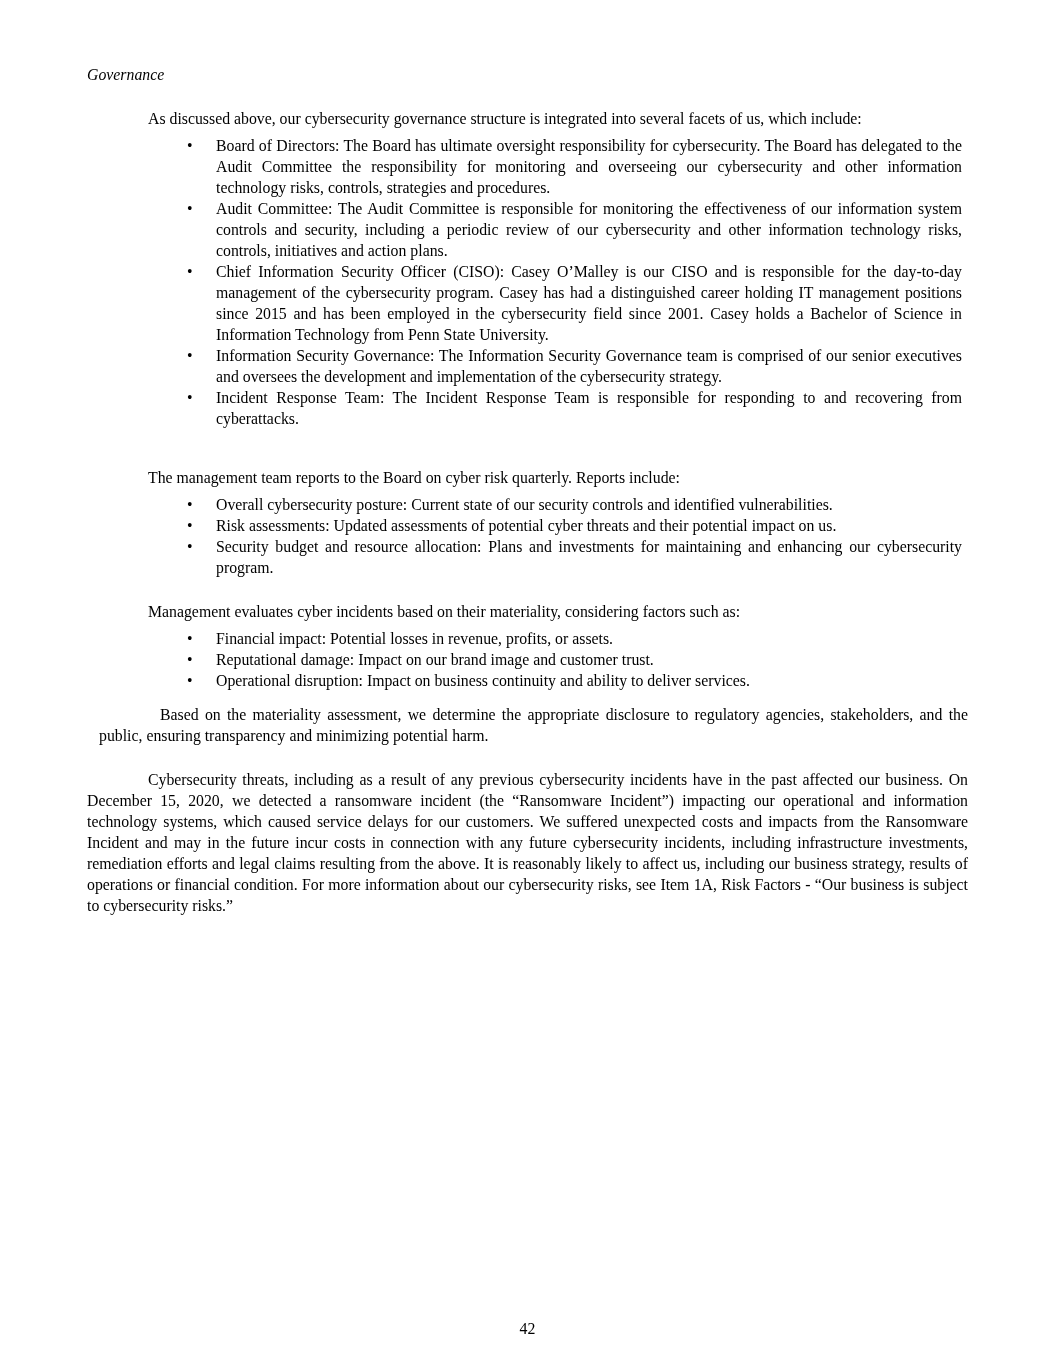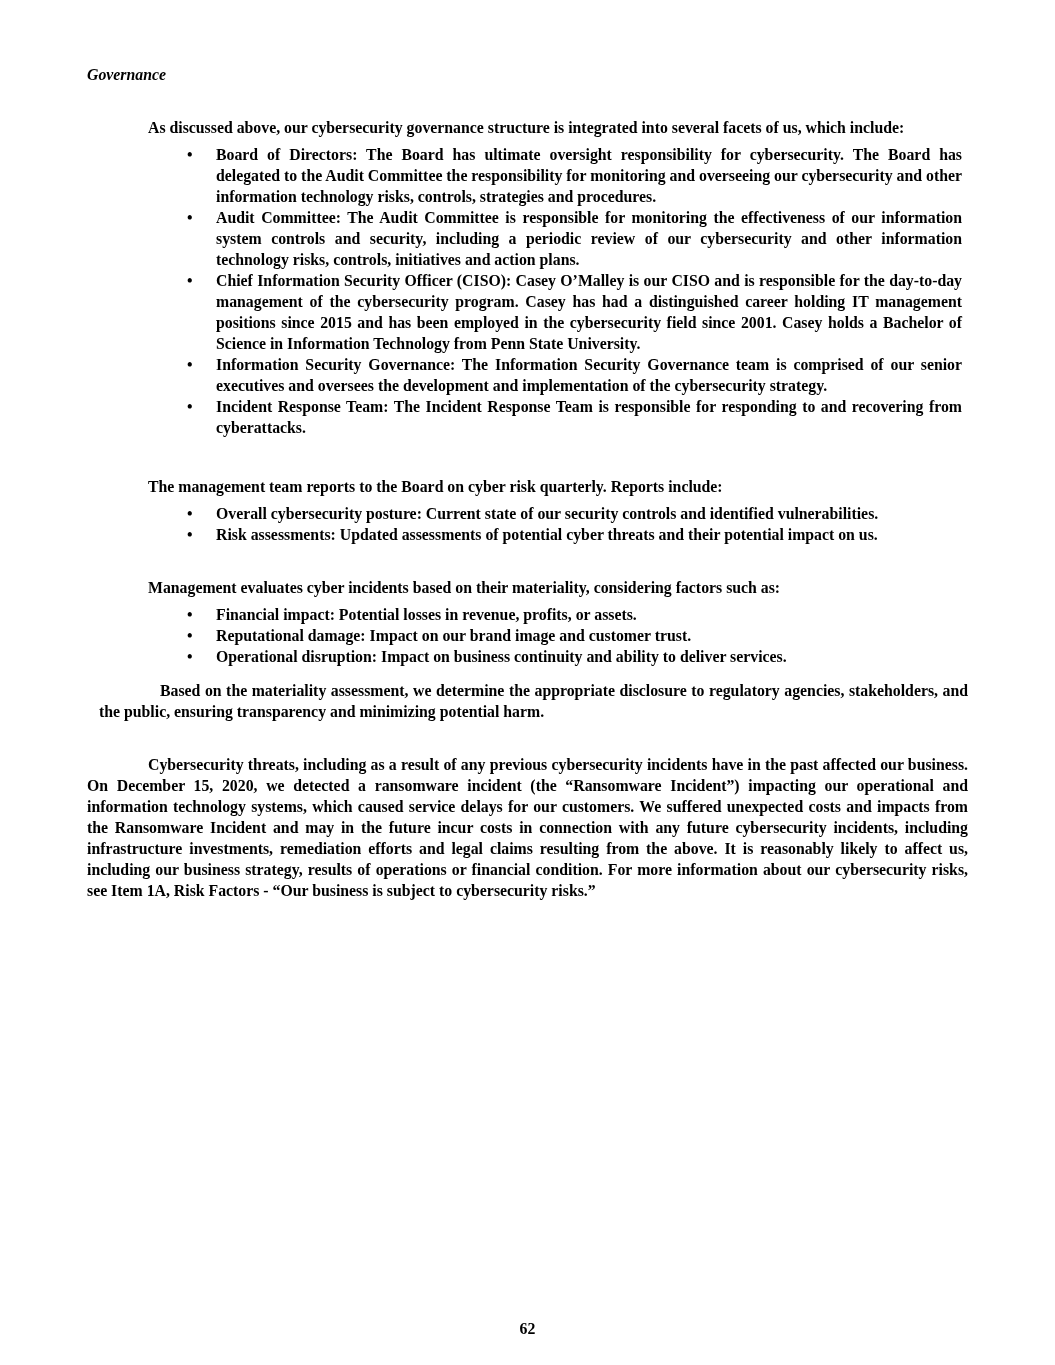--- a/index.html
+++ b/index.html
@@ -13,34 +13,33 @@
     height: 1365px;
     margin: 0 auto;
     background: #ffffff;
     font-family: "Liberation Serif", "DejaVu Serif", serif;
     font-size: 15.8px;
     line-height: 21px;
     color: #000000;
     box-sizing: border-box;
     padding: 64px 87px 0 87px;
     overflow: hidden;
-    font-weight: bold;
   }
   .heading {
     font-style: italic;
     margin: 0;
   }
   p {
     margin: 0;
     text-align: justify;
   }
   p.indent {
     text-indent: 61px;
   }
-  .mt-lg { margin-top: 32px; }
+  .mt-lg { margin-top: 23px; }
   .mt-md { margin-top: 38px; }
   .mt-sm { margin-top: 16px; }
   .mt-xs { margin-top: 13px; margin-left: 12px; }
   ul.bullets {
     list-style: none;
     margin: 6px;
     padding: 0 0 0 94px;
   }
   ul.bullets li {
     position: relative;
@@ -76,30 +75,31 @@
       <li>Chief Information Security Officer (CISO): Casey O’Malley is our CISO and is responsible for the day-to-day management of the cybersecurity program. Casey has had a distinguished career holding IT management positions since 2015 and has been employed in the cybersecurity field since 2001. Casey holds a Bachelor of Science in Information Technology from Penn State University.</li>
       <li>Information Security Governance: The Information Security Governance team is comprised of our senior executives and oversees the development and implementation of the cybersecurity strategy.</li>
       <li>Incident Response Team: The Incident Response Team is responsible for responding to and recovering from cyberattacks.</li>
     </ul>
 
   <p class="indent mt-md">The management team reports to the Board on cyber risk quarterly. Reports include:</p>
 
   <ul class="bullets mt-sm">
       <li>Overall cybersecurity posture: Current state of our security controls and identified vulnerabilities.</li>
       <li>Risk assessments: Updated assessments of potential cyber threats and their potential impact on us.</li>
+      <li>Security budget and resource allocation: Plans and investments for maintaining and enhancing our cybersecurity program.</li>
     </ul>
 
 
   <p class="indent mt-lg">Management evaluates cyber incidents based on their materiality, considering factors such as:</p>
 
   <ul class="bullets">
       <li>Financial impact: Potential losses in revenue, profits, or assets.</li>
       <li>Reputational damage: Impact on our brand image and customer trust.</li>
       <li>Operational disruption: Impact on business continuity and ability to deliver services.</li>
     </ul>
 
   <p class="indent mt-xs">Based on the materiality assessment, we determine the appropriate disclosure to regulatory agencies, stakeholders, and the public, ensuring transparency and minimizing potential harm.</p>
 
   <p class="indent mt-lg">Cybersecurity threats, including as a result of any previous cybersecurity incidents have in the past affected our business. On December 15, 2020, we detected a ransomware incident (the “Ransomware Incident”) impacting our operational and information technology systems, which caused service delays for our customers. We suffered unexpected costs and impacts from the Ransomware Incident and may in the future incur costs in connection with any future cybersecurity incidents, including infrastructure investments, remediation efforts and legal claims resulting from the above. It is reasonably likely to affect us, including our business strategy, results of operations or financial condition. For more information about our cybersecurity risks, see Item 1A, Risk Factors - “Our business is subject to cybersecurity risks.”</p>
 
-  <div class="footer">62</div>
+  <div class="footer">42</div>
 
 </div>
 
 </body></html>

